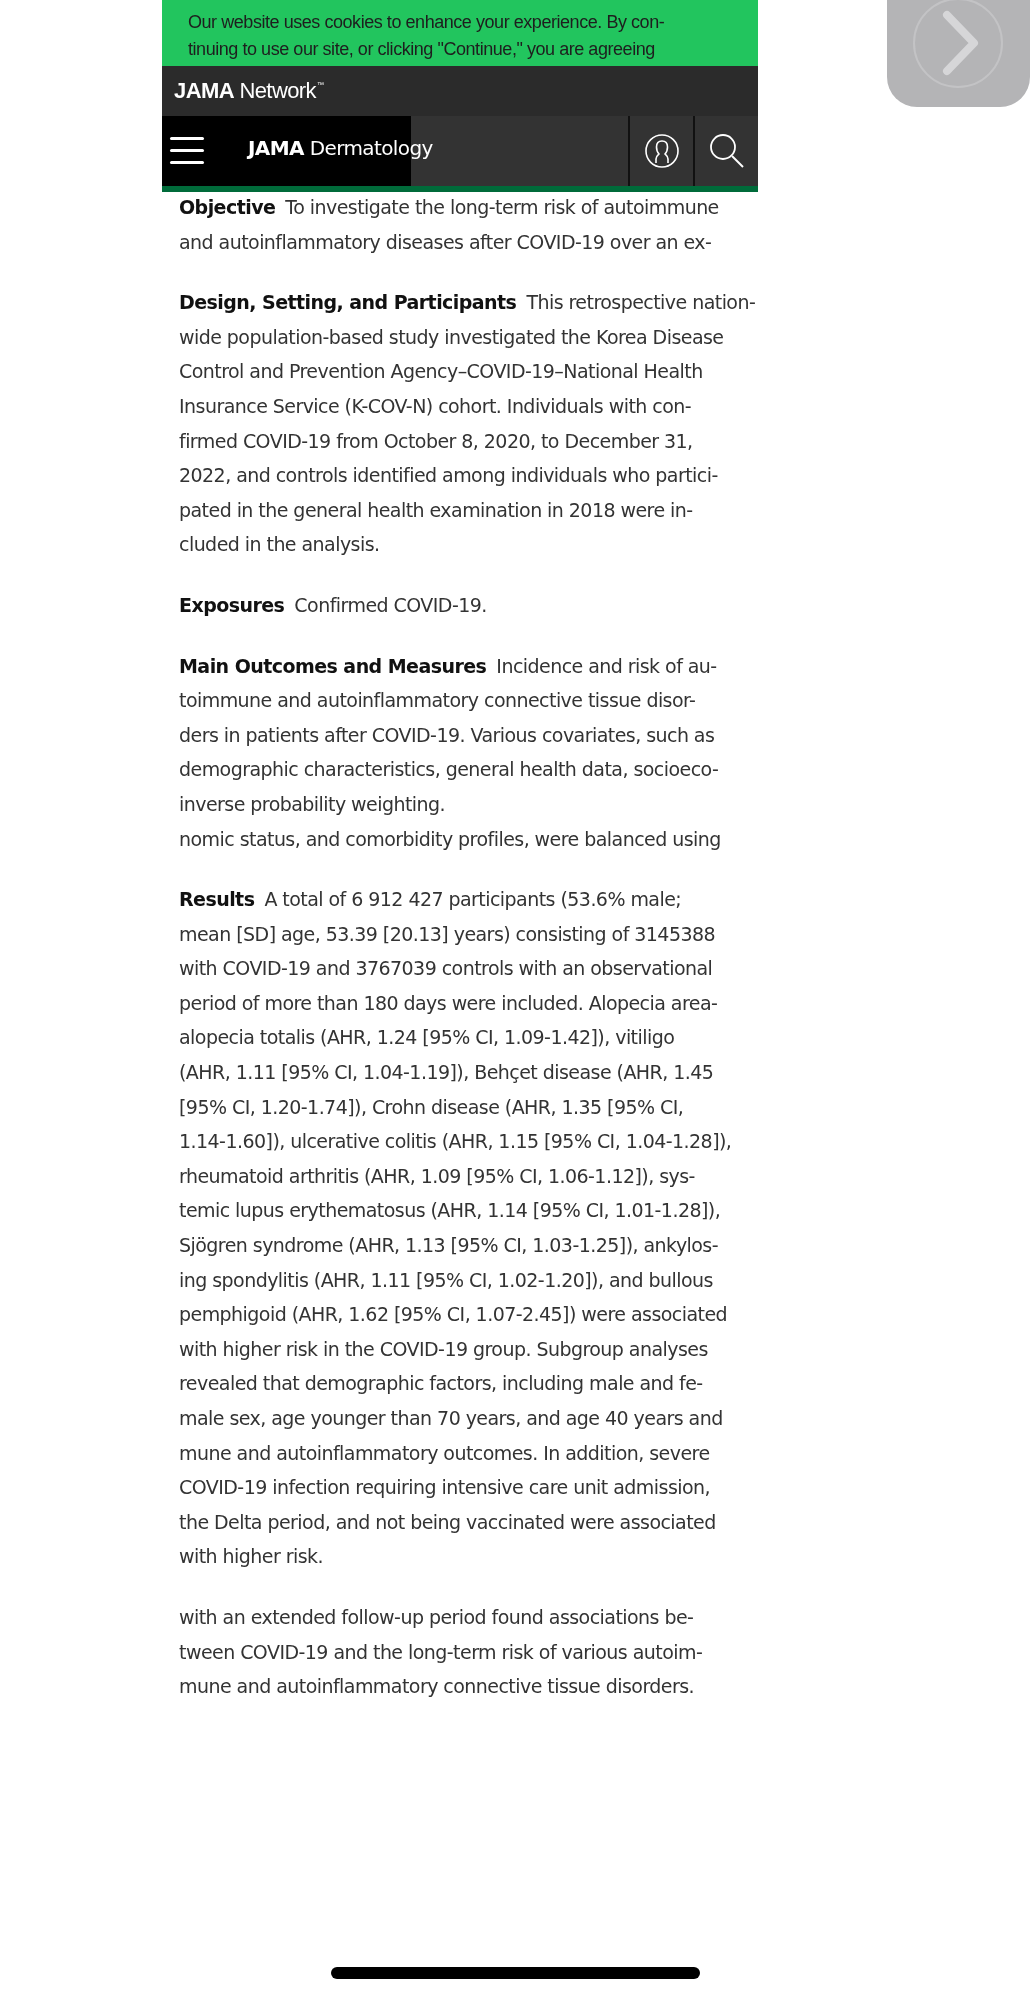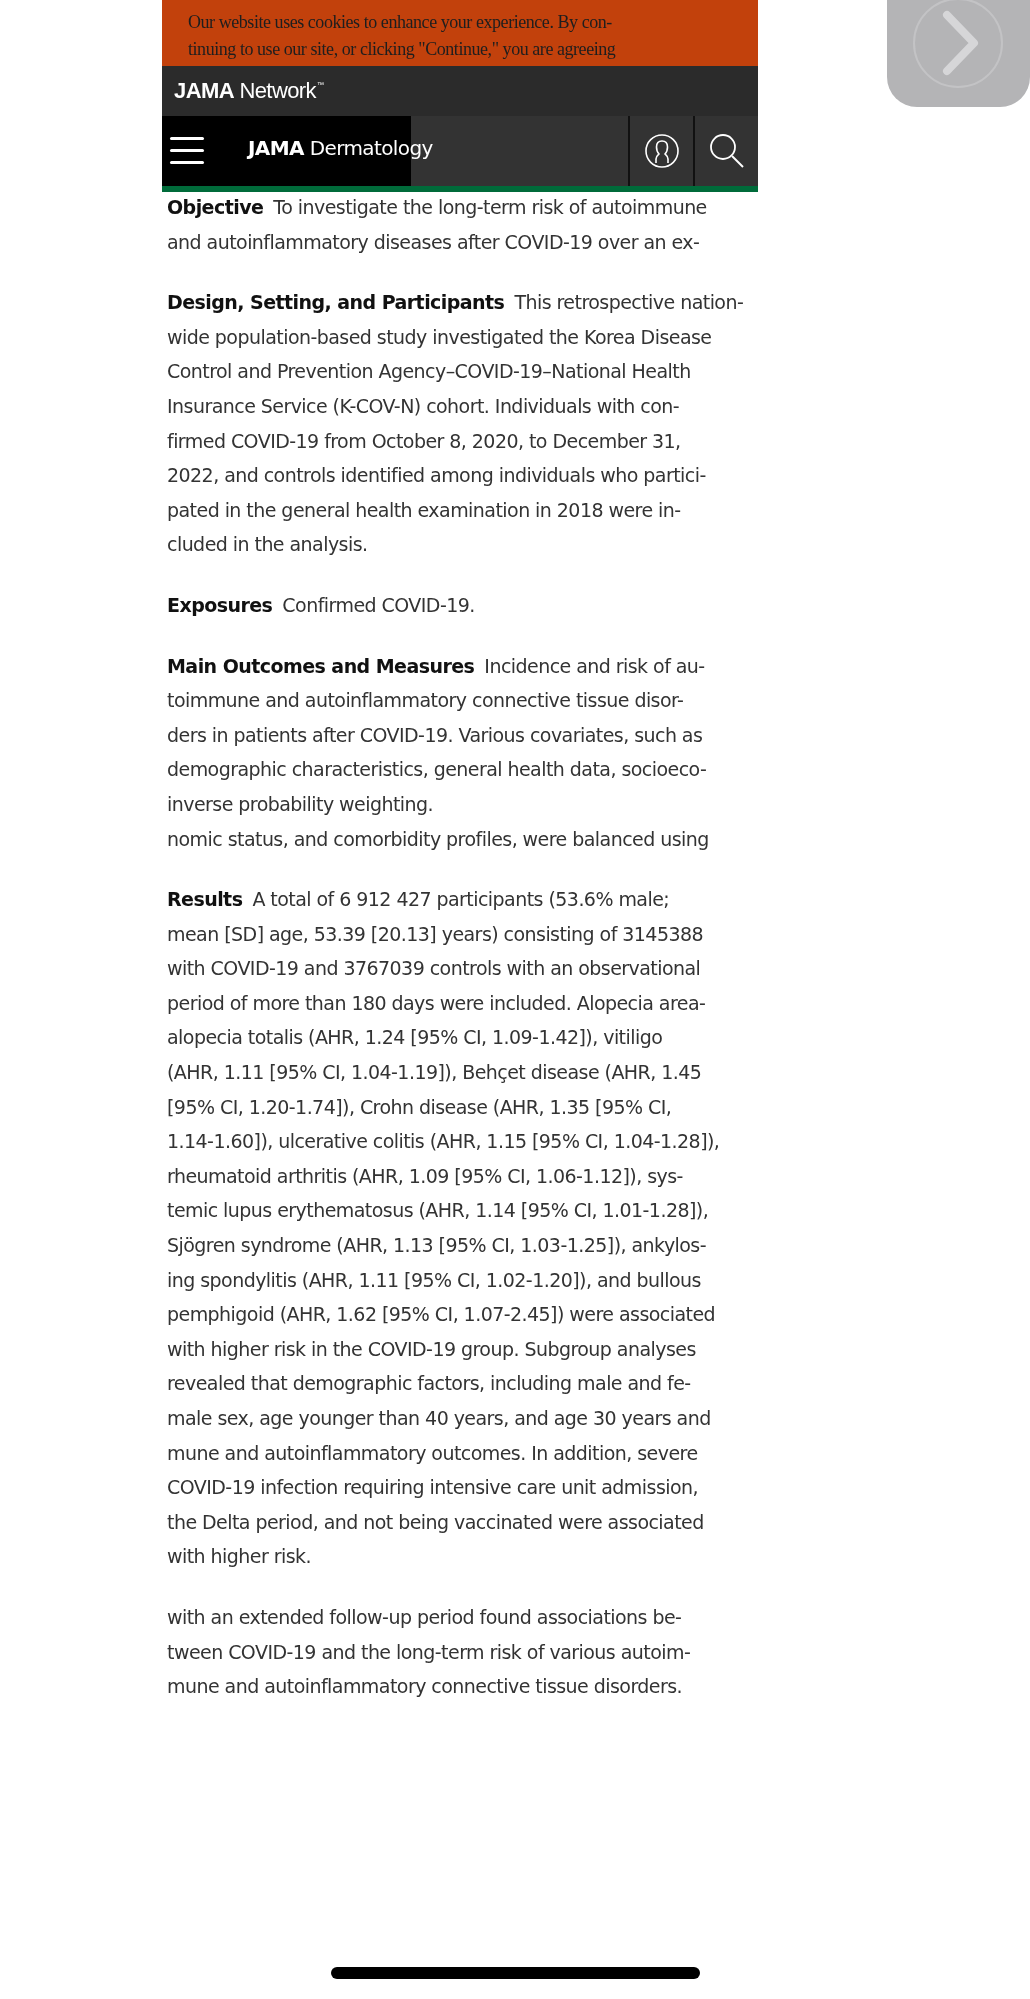--- a/index.html
+++ b/index.html
@@ -13,23 +13,23 @@
     position: relative;
     overflow: hidden;
     font-family: "DejaVu Sans", sans-serif;
   }
   .cookie-banner {
     position: absolute;
     left: 162px;
     top: 0;
     width: 596px;
     height: 66px;
-    background: #c2410c;
+    background: #22c55e;
     color: #1e1e1e;
-    font-family: Liberation Serif, serif;
+    font-family: Liberation Sans, sans-serif;
     font-size: 18px;
     line-height: 27px;
     box-sizing: border-box;
     padding: 9px 0 0 26px;
     overflow: hidden;
     letter-spacing: -0.45px;
   }
   .cookie-banner .line { display: block; white-space: nowrap; }
   .network-bar {
     position: absolute;
@@ -146,21 +146,21 @@
     border: 2px solid #c3c3c5;
     box-sizing: border-box;
   }
   .next-button svg {
     position: absolute;
     left: 45px;
     top: 25px;
   }
   .content {
     position: absolute;
-    left: 167px;
+    left: 179px;
     top: 190px;
     width: 570px;
     color: #333333;
     font-family: "DejaVu Sans", sans-serif;
     font-size: 19px;
     letter-spacing: -0.55px;
   }
   .section {
     margin: 0 0 26px 0;
   }
@@ -275,21 +275,21 @@
     <span class="line">(AHR, 1.11 [95% CI, 1.04-1.19]), Behçet disease (AHR, 1.45</span>
     <span class="line">[95% CI, 1.20-1.74]), Crohn disease (AHR, 1.35 [95% CI,</span>
     <span class="line">1.14-1.60]), ulcerative colitis (AHR, 1.15 [95% CI, 1.04-1.28]),</span>
     <span class="line">rheumatoid arthritis (AHR, 1.09 [95% CI, 1.06-1.12]), sys-</span>
     <span class="line">temic lupus erythematosus (AHR, 1.14 [95% CI, 1.01-1.28]),</span>
     <span class="line">Sjögren syndrome (AHR, 1.13 [95% CI, 1.03-1.25]), ankylos-</span>
     <span class="line">ing spondylitis (AHR, 1.11 [95% CI, 1.02-1.20]), and bullous</span>
     <span class="line">pemphigoid (AHR, 1.62 [95% CI, 1.07-2.45]) were associated</span>
     <span class="line">with higher risk in the COVID-19 group. Subgroup analyses</span>
     <span class="line">revealed that demographic factors, including male and fe-</span>
-    <span class="line">male sex, age younger than 40 years, and age 30 years and</span>
+    <span class="line">male sex, age younger than 70 years, and age 40 years and</span>
     <span class="line">mune and autoinflammatory outcomes. In addition, severe</span>
     <span class="line">COVID-19 infection requiring intensive care unit admission,</span>
     <span class="line">the Delta period, and not being vaccinated were associated</span>
     <span class="line">with higher risk.</span>
   </div>
 
   <div class="section">
     <span class="line">with an extended follow-up period found associations be-</span>
     <span class="line">tween COVID-19 and the long-term risk of various autoim-</span>
     <span class="line">mune and autoinflammatory connective tissue disorders.</span>

